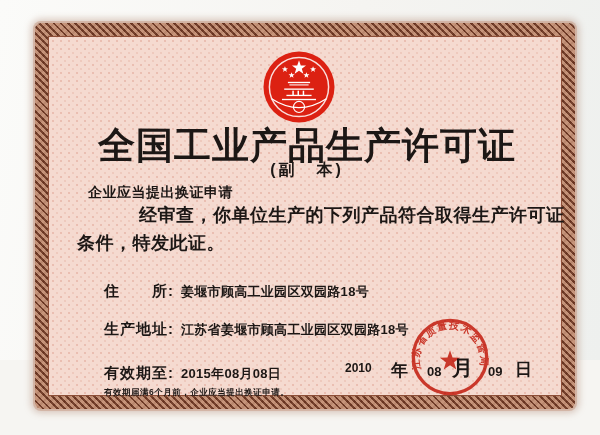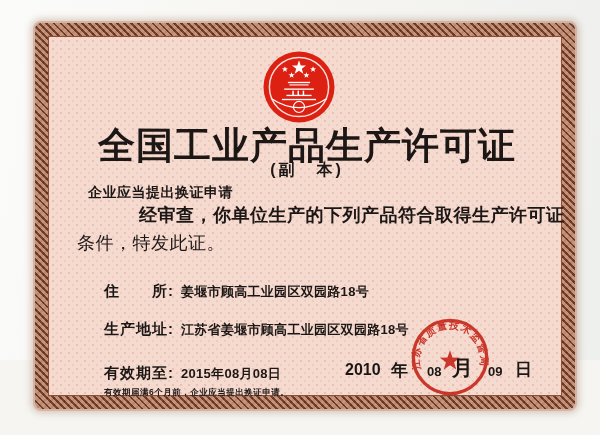--- a/index.html
+++ b/index.html
@@ -31,35 +31,35 @@
     background-position:0 0,4px 4px;
   }
   .content{position:absolute;inset:0;}
   .abs{position:absolute;white-space:nowrap;}
 
   .emblem{left:262px;top:50px;width:74px;height:74px;}
   .title{left:44px;right:30px;top:121px;text-align:center;font-size:37px;font-weight:bold;letter-spacing:1px;}
   .subtitle{left:44px;right:30px;top:160px;text-align:center;font-size:16px;font-weight:600;letter-spacing:3px;}
   .company{left:88px;top:184px;font-size:14px;font-weight:600;letter-spacing:.5px;}
   .body1{left:139px;top:203px;font-size:18px;font-weight:bold;letter-spacing:.5px;}
-  .body2{left:77px;top:231px;font-size:18px;font-weight:normal;letter-spacing:.5px;}
+  .body2{left:77px;top:231px;font-size:18px;font-weight:bold;letter-spacing:.5px;}
 
   .row{position:absolute;left:104px;display:flex;align-items:baseline;}
   .row .lbl{font-size:15px;font-weight:bold;letter-spacing:1px;}
   .row .val{font-size:13px;font-weight:bold;margin-left:7px;letter-spacing:.3px;}
   .row-product{top:263px;}
   .row-product .val{font-size:14px;}
   .row-product .suffix{font-size:10.5px;font-weight:bold;}
   .row-address{top:282px;}
   .row-prodaddr{top:320px;}
   .row-certno{top:342px;}
   .row-valid{top:364px;text-align:center;}
   .note{left:104px;top:387px;font-size:8.5px;font-weight:bold;letter-spacing:.5px;}
 
-  .d-year {left:345px;top:361px;font-size:16px;font-weight:bold;}
+  .d-year {left:345px;top:361px;font-size:12px;font-weight:bold;}
   .d-yunit{left:391px;top:359px;font-size:17px;font-weight:bold;}
   .d-month{left:427px;top:364px;font-size:13px;font-weight:bold;}
   .d-munit{left:452px;top:354px;font-size:21px;font-weight:bold;}
   .d-day  {left:488px;top:364px;font-size:13px;font-weight:bold;}
   .d-dunit{left:515px;top:358px;font-size:17px;font-weight:bold;}
 
   .seal{left:410px;top:317px;width:80px;height:80px;opacity:.92;mix-blend-mode:multiply;}
 </style>
 </head>
 <body>

